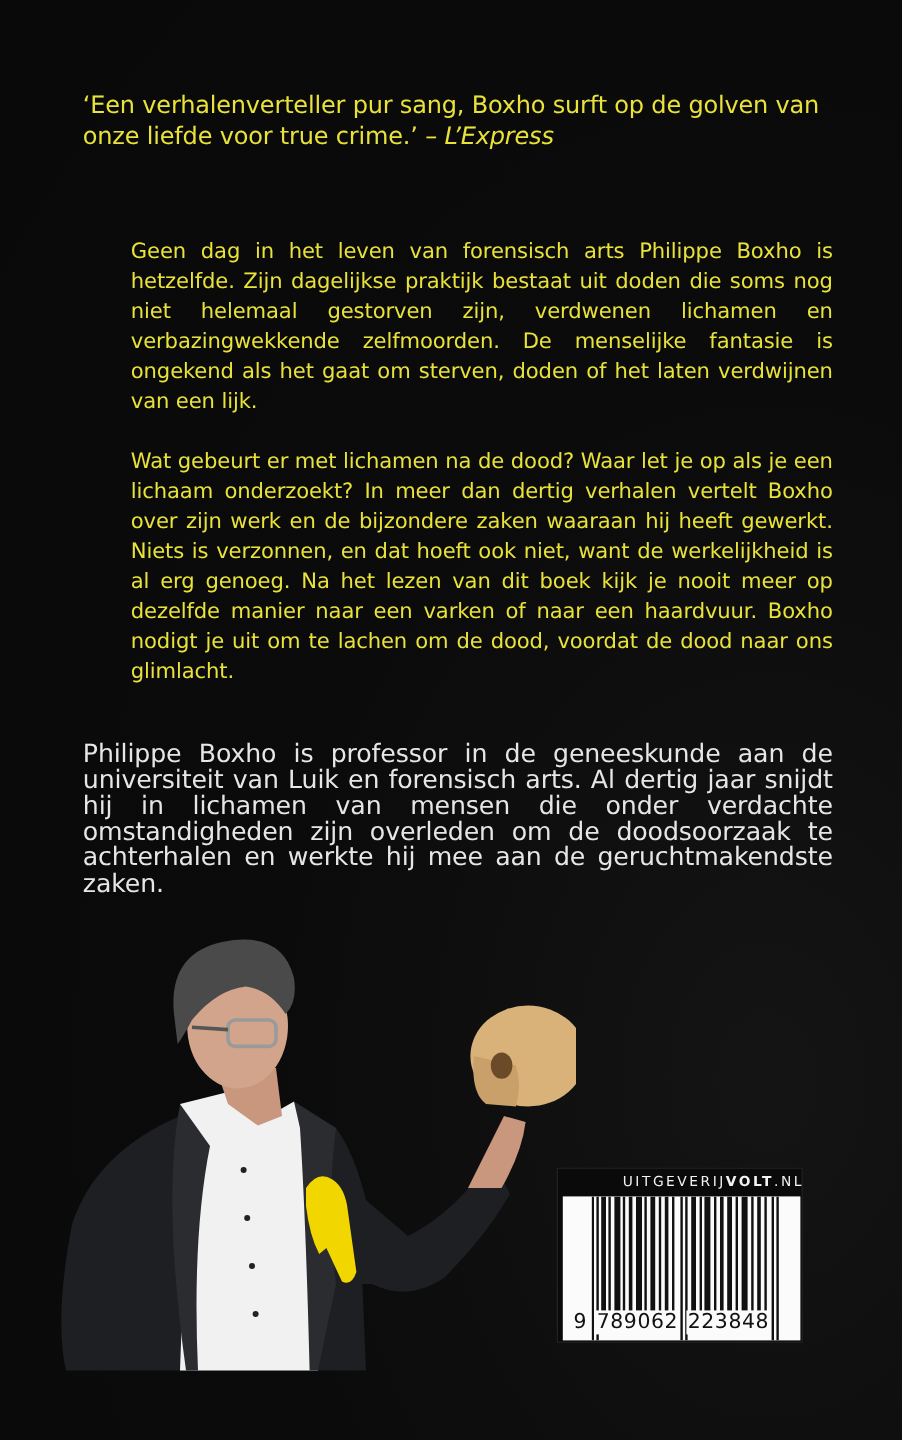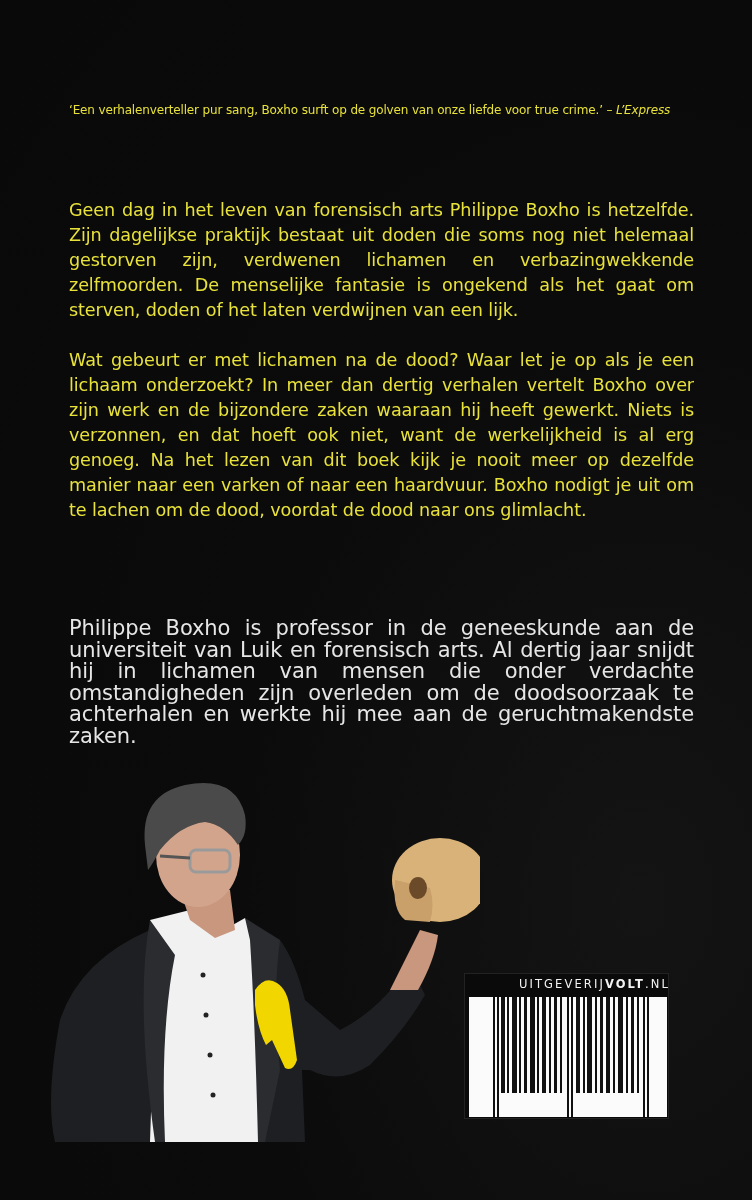--- a/index.html
+++ b/index.html
@@ -3,30 +3,30 @@
   <meta charset="utf-8">
   <style>
     * { margin: 0; padding: 0; box-sizing: border-box; }
     html, body { width: 752px; height: 1200px; background: #0a0a0a; overflow: hidden; }
     body { position: relative; font-family: "DejaVu Sans", "Liberation Sans", sans-serif; }
     .cover {
       position: absolute; left: 0; top: 0; width: 752px; height: 1200px;
       background: radial-gradient(ellipse at 85% 75%, #141414 0%, #0b0b0b 45%, #090909 100%);
     }
     .quote {
-      position: absolute; left: 69px; top: 97px; width: 620px;
-      color: #e8e23a; font-size: 12px; line-height: 26px; letter-spacing: -0.15px;
+      position: absolute; left: 69px; top: 74px; width: 620px;
+      color: #e8e23a; font-size: 20px; line-height: 26px; letter-spacing: -0.15px;
     }
     .quote .src { font-style: italic; }
     .blurb {
       position: absolute; left: 69px; top: 198px; width: 625px;
       color: #e8e23a; font-size: 17.6px; line-height: 25px; text-align: justify;
       letter-spacing: -0.1px;
     }
-    .blurb p { margin-bottom: 25px; }
+    .blurb p { margin-bottom: 25px; margin-left: 40px; }
     .bio {
       position: absolute; left: 69px; top: 618px; width: 625px;
       color: #e6e6e6; font-size: 21px; line-height: 21.6px; text-align: justify;
       letter-spacing: -0.1px;
     }
     
     .photo { position: absolute; left: 40px; top: 770px; width: 440px; height: 430px; }
     .barcode-box {
       position: absolute; left: 464px; top: 973px; width: 205px; height: 146px;
       background: #0a0a0a; border: 1px solid #222;
@@ -127,16 +127,17 @@
           <rect x="113" y="0" width="4" height="96"></rect>
           <rect x="120" y="0" width="2" height="96"></rect>
           <rect x="125" y="0" width="5" height="96"></rect>
           <rect x="133" y="0" width="2" height="96"></rect>
           <rect x="138" y="0" width="3" height="96"></rect>
           <rect x="144" y="0" width="2" height="96"></rect>
           <rect x="150" y="0" width="2" height="120"></rect>
           <rect x="154" y="0" width="2" height="120"></rect>
         </g>
       </svg>
+      <div class="isbn"><span>9</span> <span>789062</span> <span>223848</span></div>
     </div>
   </div>
 
 </div>
 
 </body></html>

